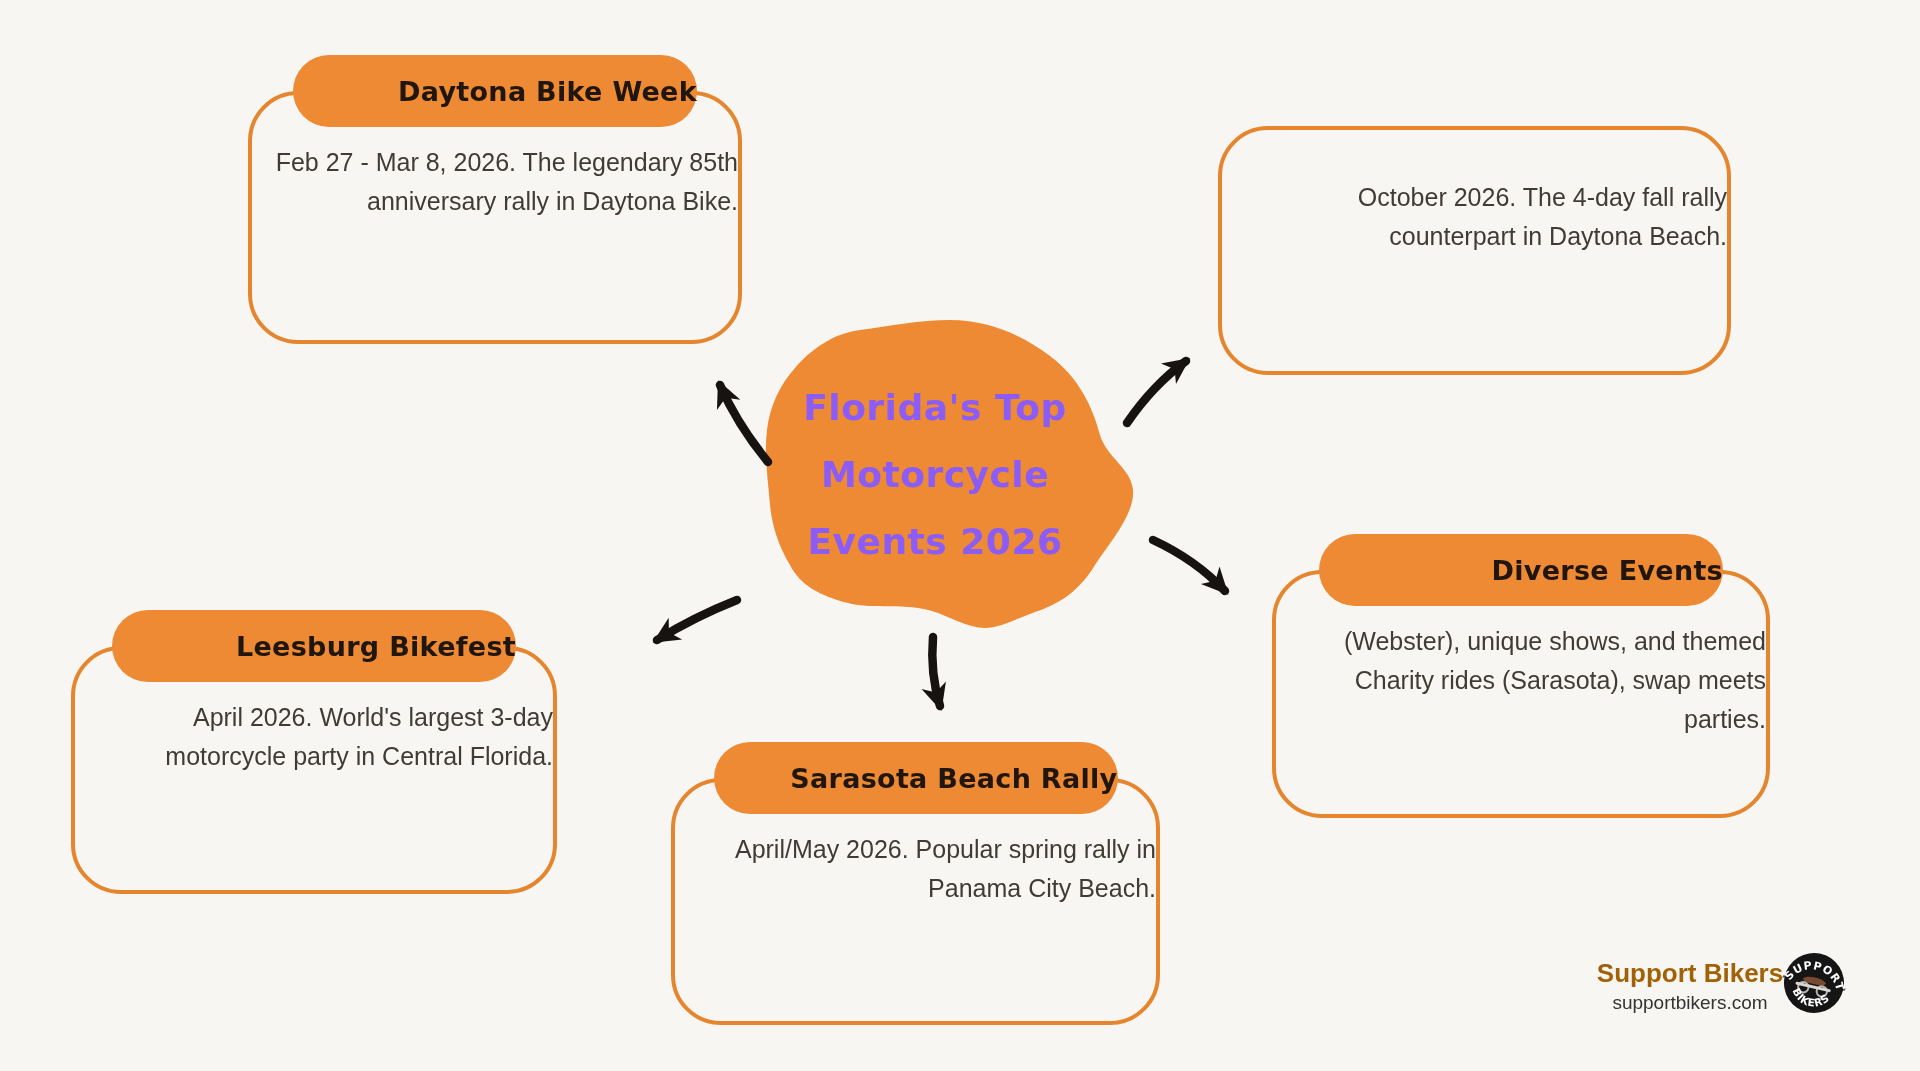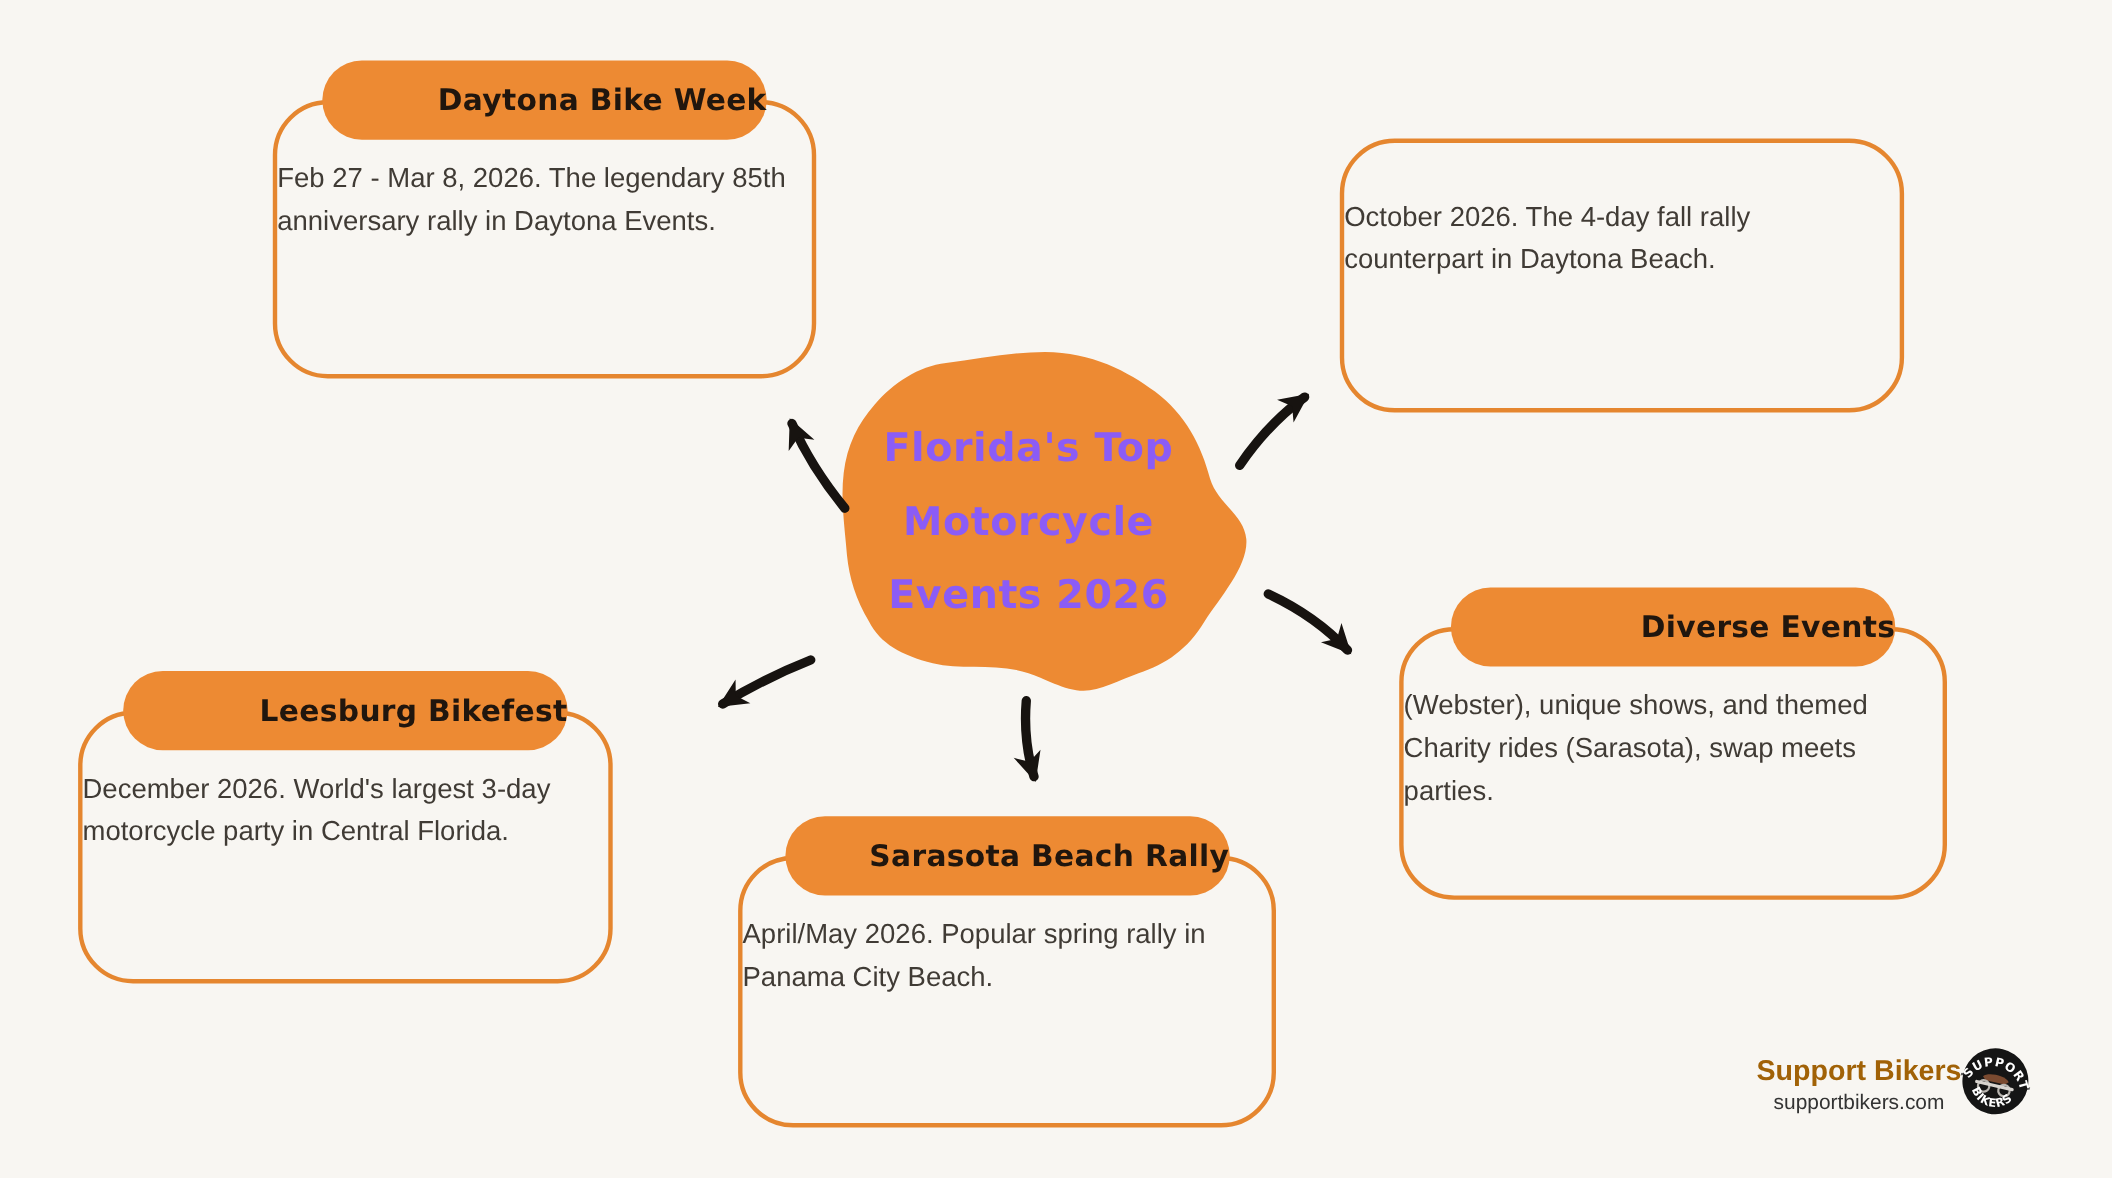--- a/index.html
+++ b/index.html
@@ -38,21 +38,21 @@
   .pill span{
     font-family:"DejaVu Sans", sans-serif;
     font-weight:800;
     font-size:27px;
     color:#20160e;
     letter-spacing:.3px;
     white-space:nowrap;
   }
   .body{
     margin-top:48px;
-    text-align:left;
+    text-align:right;
     color:#403b35;
     font-size:25px;
     line-height:39px;
   }
   .body div{white-space:nowrap;}
 
   
   .blob-text{
     position:absolute;
     left:735px;top:374px;width:400px;
@@ -120,21 +120,21 @@
     <div>Motorcycle</div>
     <div>Events 2026</div>
   </div>
 
   <section class="node n0">
     <header class="pill">
       <span>Daytona Bike Week</span>
     </header>
     <div class="body">
       <div>Feb 27 - Mar 8, 2026. The legendary 85th</div>
-      <div>anniversary rally in Daytona Events.</div>
+      <div>anniversary rally in Daytona Bike.</div>
     </div>
   </section>
 
   <section class="node n1">
     <div class="body">
       <div>October 2026. The 4-day fall rally</div>
       <div>counterpart in Daytona Beach.</div>
     </div>
   </section>
 
@@ -147,21 +147,21 @@
       <div>Charity rides (Sarasota), swap meets</div>
       <div>parties.</div>
     </div>
   </section>
 
   <section class="node n3">
     <header class="pill">
       <span>Leesburg Bikefest</span>
     </header>
     <div class="body">
-      <div>December 2026. World's largest 3-day</div>
+      <div>April 2026. World's largest 3-day</div>
       <div>motorcycle party in Central Florida.</div>
     </div>
   </section>
 
   <section class="node n4">
     <header class="pill">
       <span>Sarasota Beach Rally</span>
     </header>
     <div class="body">
       <div>April/May 2026. Popular spring rally in</div>

